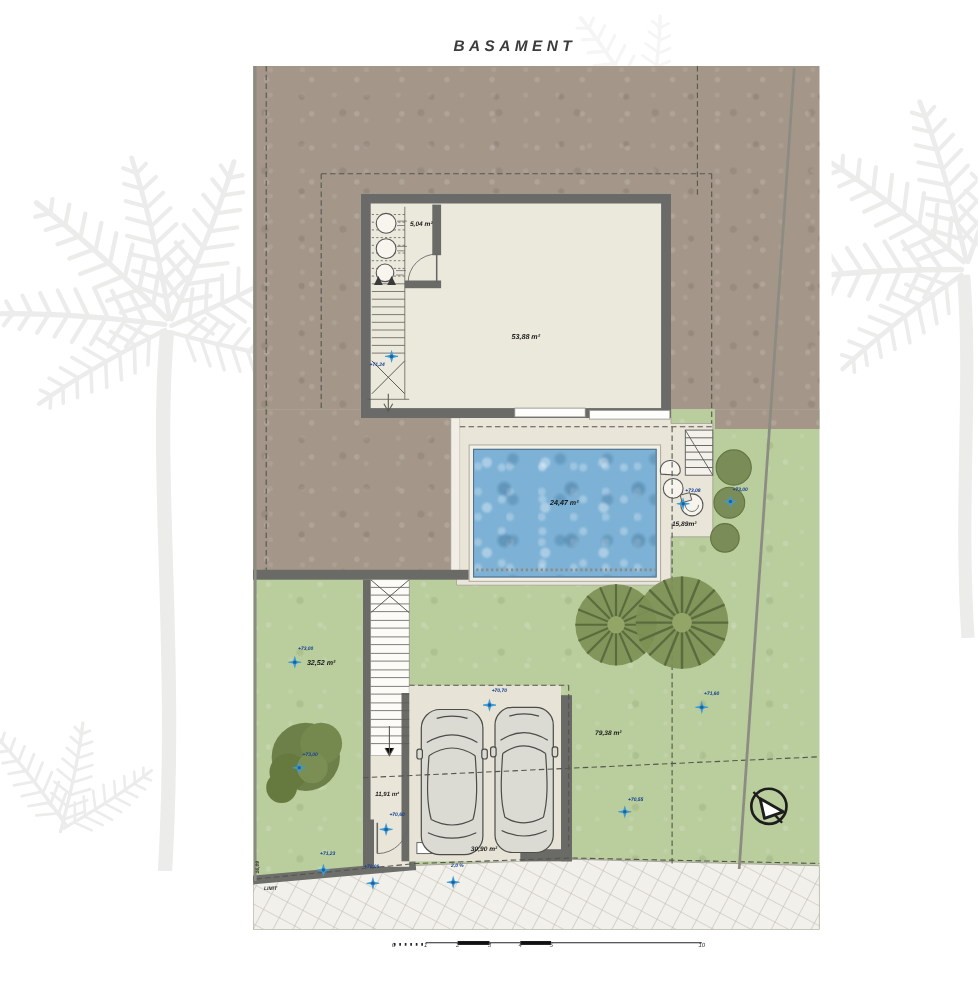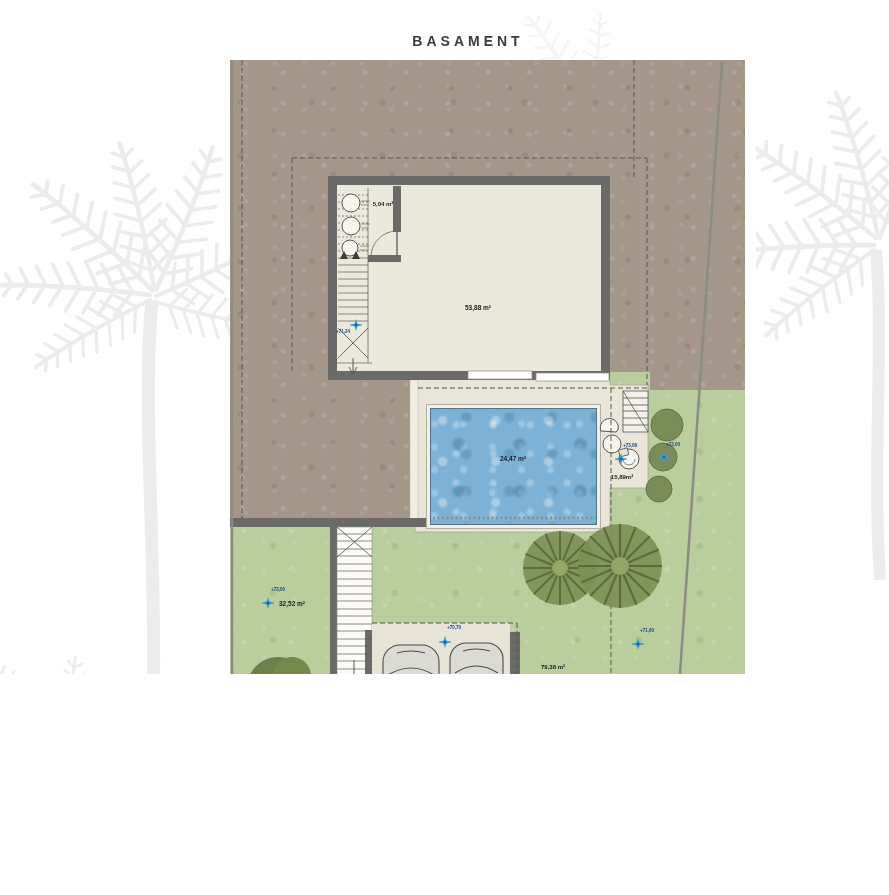--- a/index.html
+++ b/index.html
@@ -1,17 +1,17 @@
 <!DOCTYPE html>
 <html><head>
 <meta charset="utf-8">
 <style>
   html,body{margin:0;padding:0;background:#fff;}
-  .page{position:relative;width:889px;height:674px;background:#ffffff;overflow:hidden;
-        font-family:"Liberation Sans",sans-serif;}
+  .page{position:relative;width:889px;height:895px;background:#ffffff;overflow:hidden;
+        font-family:"Liberation Sans",sans-serif;font-style:italic;}
   .title{position:absolute;left:330px;top:33px;width:276px;text-align:center;
          font-size:14px;font-weight:bold;letter-spacing:4px;color:#3b3b3b;}
   .wm{position:absolute;}
   .plan{position:absolute;left:230px;top:60px;width:515px;height:785px;}
   .sv{position:absolute;left:0;top:0;}
   .earth{position:absolute;background-color:#a49789;
     background-image:
       radial-gradient(circle at 30% 40%, rgba(255,255,255,.13) 0 2px, transparent 3px),
       radial-gradient(circle at 75% 65%, rgba(72,58,46,.15) 0 2px, transparent 3.5px),
       radial-gradient(circle at 55% 15%, rgba(255,255,255,.09) 0 1.5px, transparent 3px),

